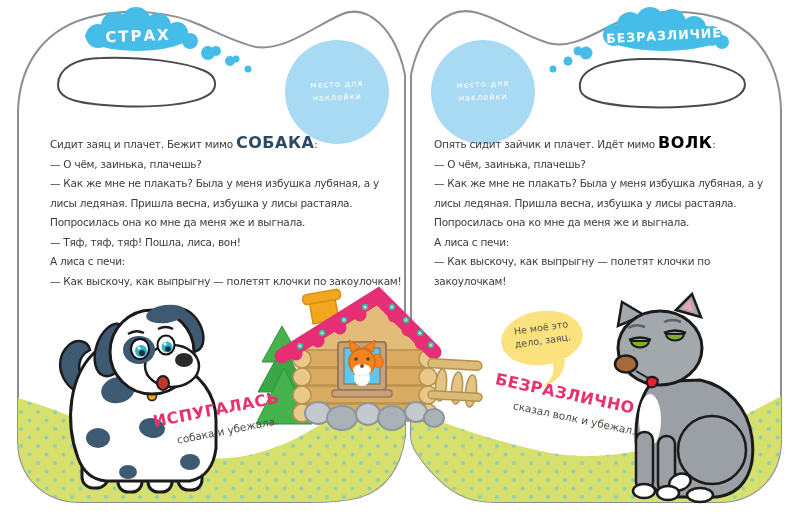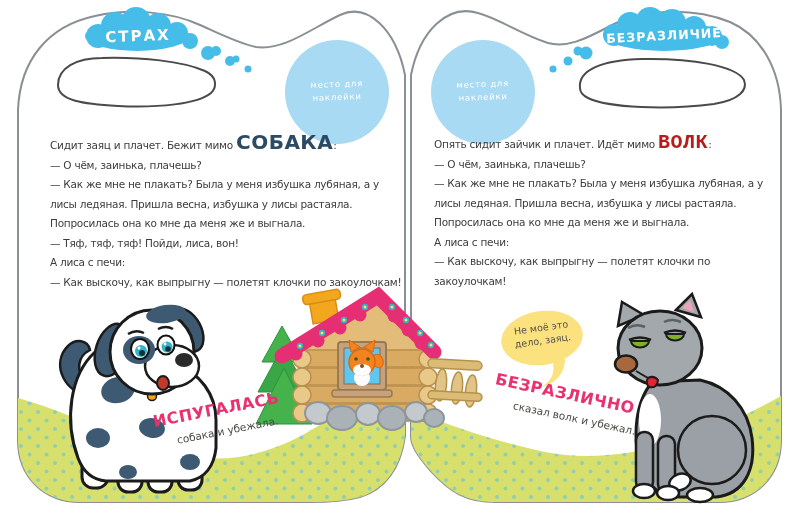--- a/index.html
+++ b/index.html
@@ -4,23 +4,23 @@
 <style>
   html,body{margin:0;padding:0;background:#ffffff;}
   #spread{position:relative;width:800px;height:521px;overflow:hidden;
           font-family:"DejaVu Sans",sans-serif;background:#ffffff;}
   #scene{position:absolute;left:0;top:0;}
   .abs{position:absolute;}
   .banner-label{color:#ffffff;font-weight:bold;text-align:center;letter-spacing:2px;}
   .sticker-label{color:#ffffff;text-align:center;font-size:8.5px;letter-spacing:.8px;line-height:1.55;}
   .story{width:352px;font-size:10.5px;line-height:19.5px;color:#3c3c3c;letter-spacing:-0.25px;}
   .story p{margin:0;}
-  .char-name{font-weight:bold;font-size:20px;letter-spacing:.5px;}
+  .char-name{font-weight:bold;font-size:16px;letter-spacing:.5px;}
   .char-dog{color:#2c4a63;}
-  .char-wolf{color:#b91c1c;font-family:Liberation Mono, monospace;}
+  .char-wolf{color:#000000;}
   .result-word{color:#e8316f;font-weight:bold;font-size:16px;letter-spacing:.5px;white-space:nowrap;}
   .result-caption{color:#4a4a44;font-size:10.5px;white-space:nowrap;}
   .bubble-text{font-size:9.5px;color:#55524c;text-align:center;line-height:1.35;}
 </style>
 </head>
 <body>
 
 <div id="spread">
 
 <svg id="scene" width="800" height="521" viewBox="0 0 800 521">
@@ -294,21 +294,21 @@
 </div>
 <div class="abs sticker-label" style="left:433px;top:78px;width:100px;transform:rotate(-2deg);">
   <span style="display:block">место для</span>
   <span style="display:block">наклейки</span>
 </div>
 
 <div class="abs story" style="left:50px;top:133px;">
   <p><span>Сидит заяц и плачет. Бежит мимо </span><span class="char-name char-dog">СОБАКА</span><span>:</span></p>
   <p>— О чём, заинька, плачешь?</p>
   <p>— Как же мне не плакать? Была у меня избушка лубяная, а у лисы ледяная. Пришла весна, избушка у лисы растаяла. Попросилась она ко мне да меня же и выгнала.</p>
-  <p>— Тяф, тяф, тяф! Пойди, лиса, вон!</p>
+  <p>— Тяф, тяф, тяф! Пошла, лиса, вон!</p>
   <p>А лиса с печи:</p>
   <p>— Как выскочу, как выпрыгну — полетят клочки по закоулочкам!</p>
 </div>
 
 <div class="abs story" style="left:434px;top:133px;width:350px;">
   <p><span>Опять сидит зайчик и плачет. Идёт мимо </span><span class="char-name char-wolf">ВОЛК</span><span>:</span></p>
   <p>— О чём, заинька, плачешь?</p>
   <p>— Как же мне не плакать? Была у меня избушка лубяная, а у лисы ледяная. Пришла весна, избушка у лисы растаяла. Попросилась она ко мне да меня же и выгнала.</p>
   <p>А лиса с печи:</p>
   <p>— Как выскочу, как выпрыгну — полетят клочки по закоулочкам!</p>

